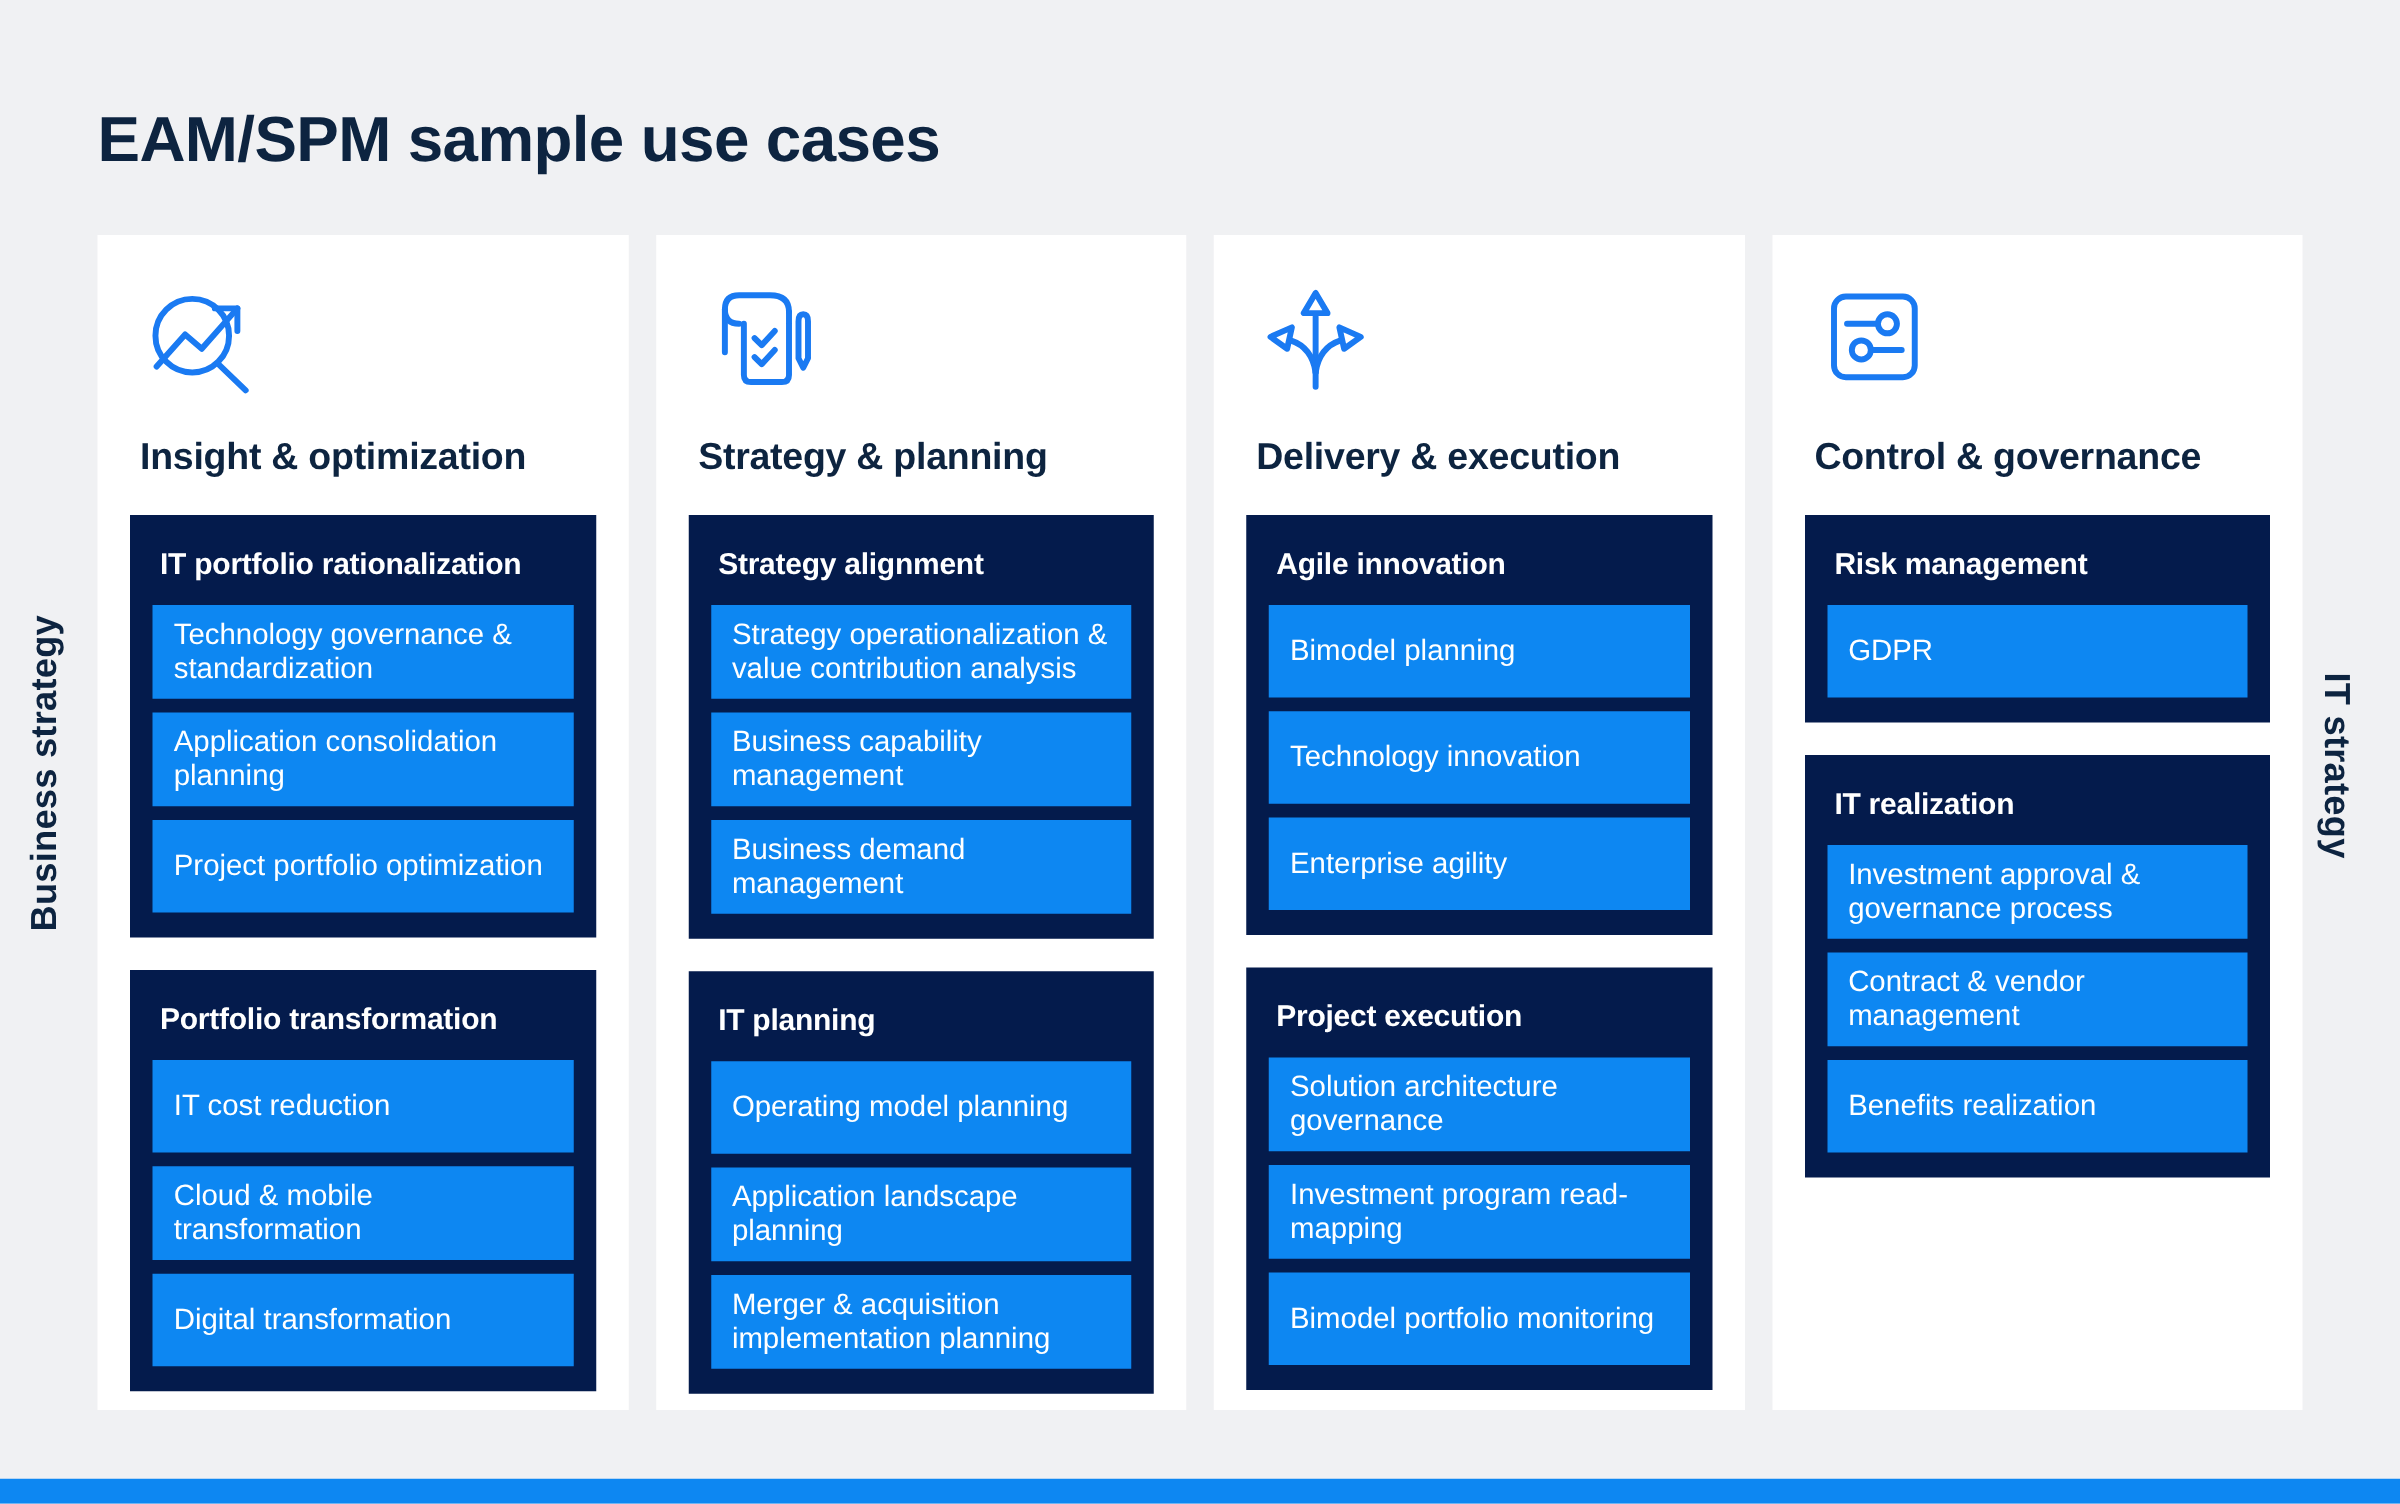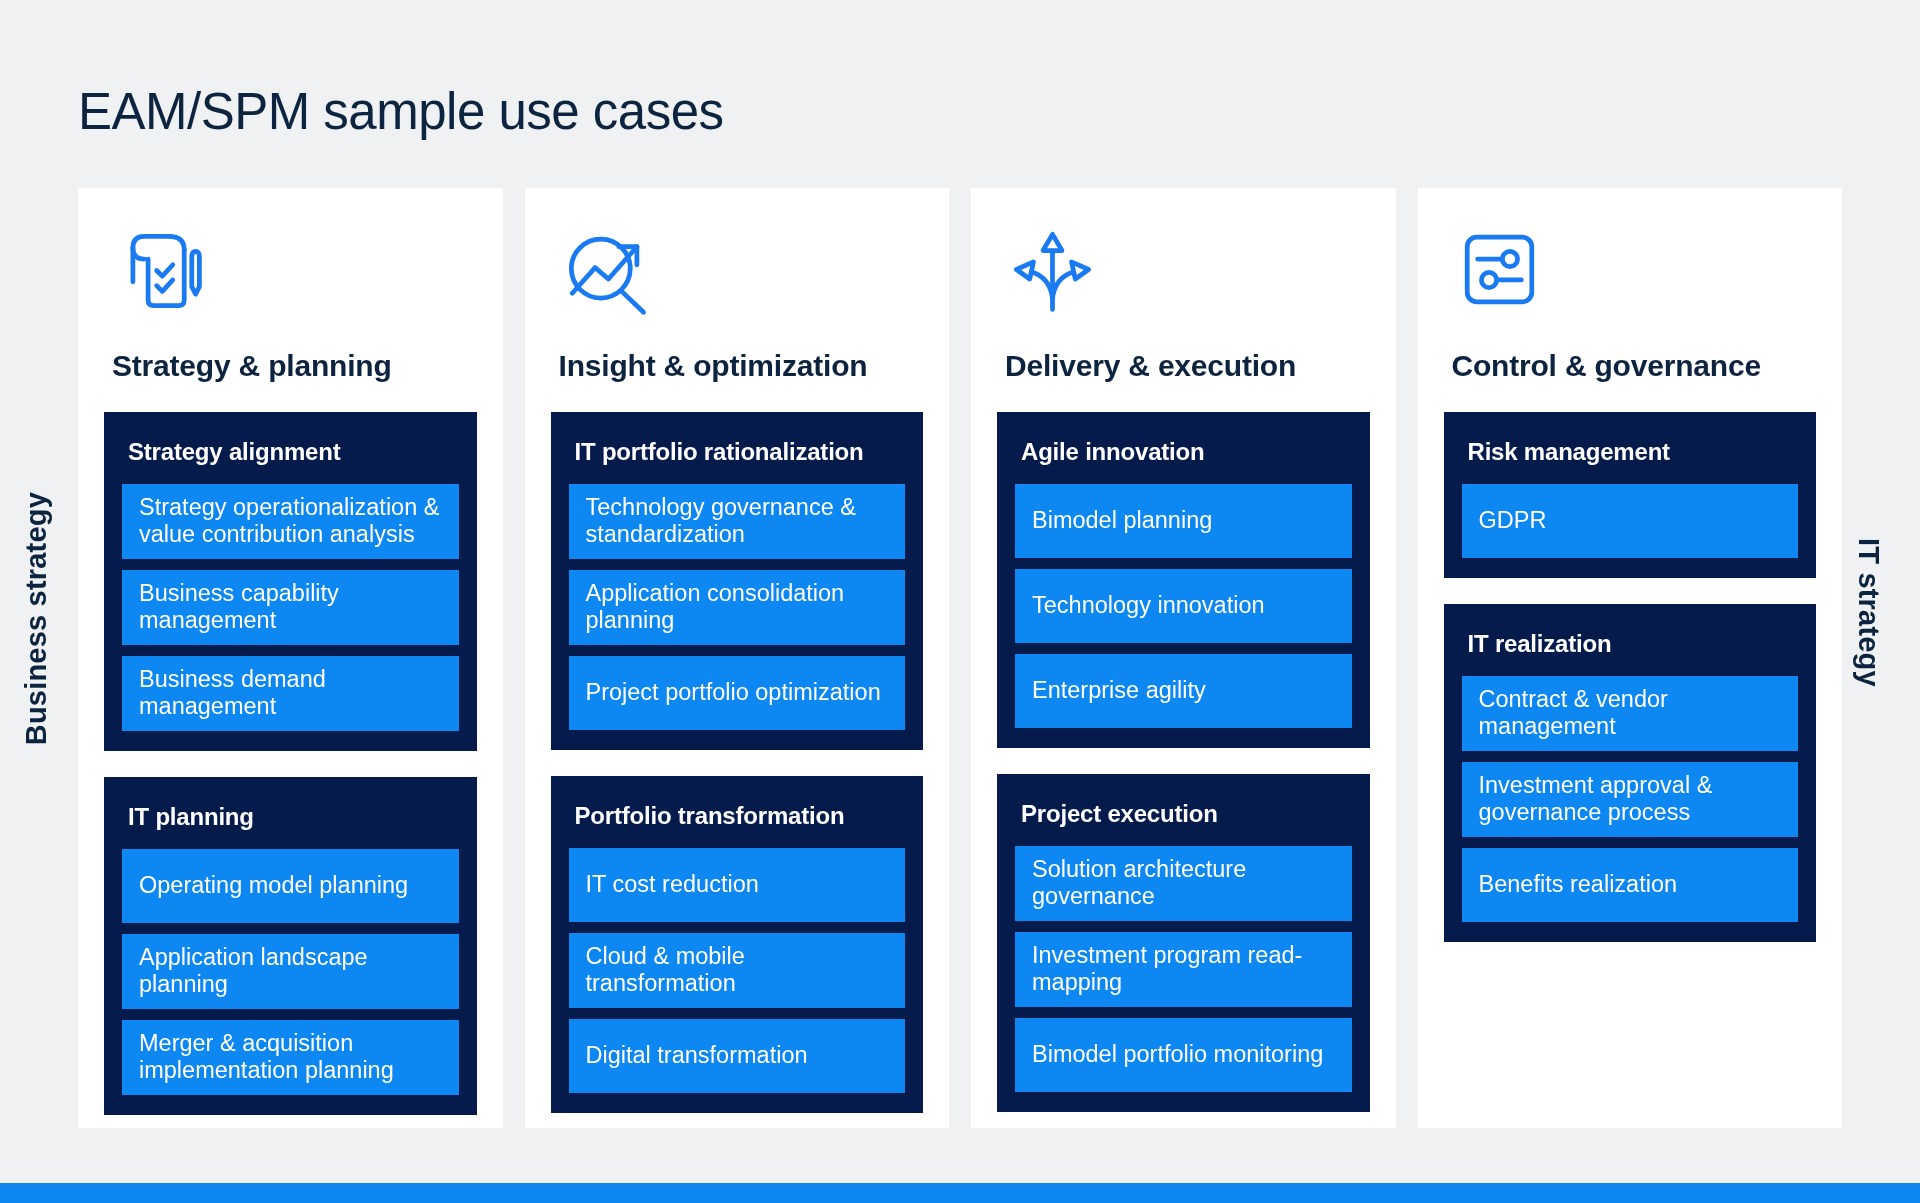--- a/index.html
+++ b/index.html
@@ -13,21 +13,21 @@
   *{box-sizing:border-box;}
   html,body{margin:0;padding:0;}
   body{
     width:1920px;height:1203px;position:relative;overflow:hidden;
     background:var(--bg);
     font-family:"Liberation Sans",sans-serif;
     -webkit-font-smoothing:antialiased;
   }
   .page-title{
     position:absolute;left:78px;top:48px;
-    font-size:51px;font-weight:normal;color:var(--navy-text);
+    font-size:51px;font-weight:bold;color:var(--navy-text);
     letter-spacing:-0.5px;
   }
   .columns-row{
     position:absolute;left:78px;top:188px;width:1764px;height:940px;
     display:flex;gap:22px;align-items:stretch;
   }
   .panel{
     flex:1;background:var(--panel);
     padding:30px 26px 0;
   }
@@ -68,20 +68,50 @@
 
 <h1 class="page-title">EAM/SPM sample use cases</h1>
 
 <div class="side-label left">Business strategy</div>
 <div class="side-label right">IT strategy</div>
 
 <div class="columns-row">
   <div class="panel">
     <div class="icon">
         <svg viewBox="0 0 100 100" fill="none" stroke="currentColor" stroke-width="5" stroke-linecap="round" stroke-linejoin="round">
+          <circle cx="44" cy="49" r="31"></circle>
+          <polyline points="14,75 38,48 52,60 82,26"></polyline>
+          <polyline points="63,26 82,26 82,45"></polyline>
+          <line x1="66" y1="73" x2="89" y2="95"></line>
+        </svg>
+      </div>
+    <div class="col-title">Insight &amp; optimization</div>
+    <div class="cards">
+        <div class="card">
+          <div class="card-header">IT portfolio rationalization</div>
+          <div class="items">
+            <div class="item">Technology governance &amp; standardization</div>
+            <div class="item">Application consolidation planning</div>
+            <div class="item">Project portfolio optimization</div>
+          </div>
+        </div>
+        <div class="card">
+          <div class="card-header">Portfolio transformation</div>
+          <div class="items">
+            <div class="item">IT cost reduction</div>
+            <div class="item">Cloud &amp; mobile transformation</div>
+            <div class="item">Digital transformation</div>
+          </div>
+        </div>
+      </div>
+  </div>
+
+  <div class="panel">
+    <div class="icon">
+        <svg viewBox="0 0 100 100" fill="none" stroke="currentColor" stroke-width="5" stroke-linecap="round" stroke-linejoin="round">
           <path d="M22,63 V27 Q22,15 34,15 H60 Q76,15 76,29"></path>
           <path d="M34,39 Q22,39 22,27"></path>
           <path d="M38,39 V82 Q38,88 44,88 H70 Q76,88 76,82 V29"></path>
           <polyline points="47,51 53,57 64,45"></polyline>
           <polyline points="47,67 53,73 64,61"></polyline>
           <path d="M84,37 Q84,31 88,31 Q92,31 92,37 V68 L88,76 L84,68 Z"></path>
         </svg>
       </div>
     <div class="col-title">Strategy &amp; planning</div>
     <div class="cards">
@@ -100,50 +130,20 @@
             <div class="item">Application landscape planning</div>
             <div class="item">Merger &amp; acquisition implementation planning</div>
           </div>
         </div>
       </div>
   </div>
 
   <div class="panel">
     <div class="icon">
         <svg viewBox="0 0 100 100" fill="none" stroke="currentColor" stroke-width="5" stroke-linecap="round" stroke-linejoin="round">
-          <circle cx="44" cy="49" r="31"></circle>
-          <polyline points="14,75 38,48 52,60 82,26"></polyline>
-          <polyline points="63,26 82,26 82,45"></polyline>
-          <line x1="66" y1="73" x2="89" y2="95"></line>
-        </svg>
-      </div>
-    <div class="col-title">Insight &amp; optimization</div>
-    <div class="cards">
-        <div class="card">
-          <div class="card-header">IT portfolio rationalization</div>
-          <div class="items">
-            <div class="item">Technology governance &amp; standardization</div>
-            <div class="item">Application consolidation planning</div>
-            <div class="item">Project portfolio optimization</div>
-          </div>
-        </div>
-        <div class="card">
-          <div class="card-header">Portfolio transformation</div>
-          <div class="items">
-            <div class="item">IT cost reduction</div>
-            <div class="item">Cloud &amp; mobile transformation</div>
-            <div class="item">Digital transformation</div>
-          </div>
-        </div>
-      </div>
-  </div>
-
-  <div class="panel">
-    <div class="icon">
-        <svg viewBox="0 0 100 100" fill="none" stroke="currentColor" stroke-width="5" stroke-linecap="round" stroke-linejoin="round">
           <path d="M50,92 V33"></path>
           <path d="M50,13 L40,30 H60 Z"></path>
           <path d="M50,80 Q47,59 29,53"></path>
           <path d="M50,80 Q53,59 71,53"></path>
           <path d="M12,50 L30,42 L26,60 Z"></path>
           <path d="M88,50 L70,42 L74,60 Z"></path>
         </svg>
       </div>
     <div class="col-title">Delivery &amp; execution</div>
     <div class="cards">
@@ -180,22 +180,22 @@
     <div class="cards">
         <div class="card">
           <div class="card-header">Risk management</div>
           <div class="items">
             <div class="item">GDPR</div>
           </div>
         </div>
         <div class="card">
           <div class="card-header">IT realization</div>
           <div class="items">
+            <div class="item">Investment approval &amp; governance process</div>
             <div class="item">Contract &amp; vendor management</div>
-            <div class="item">Investment approval &amp; governance process</div>
             <div class="item">Benefits realization</div>
           </div>
         </div>
       </div>
   </div>
 </div>
 
 <div class="bottom-bar"></div>
 
 </body></html>

